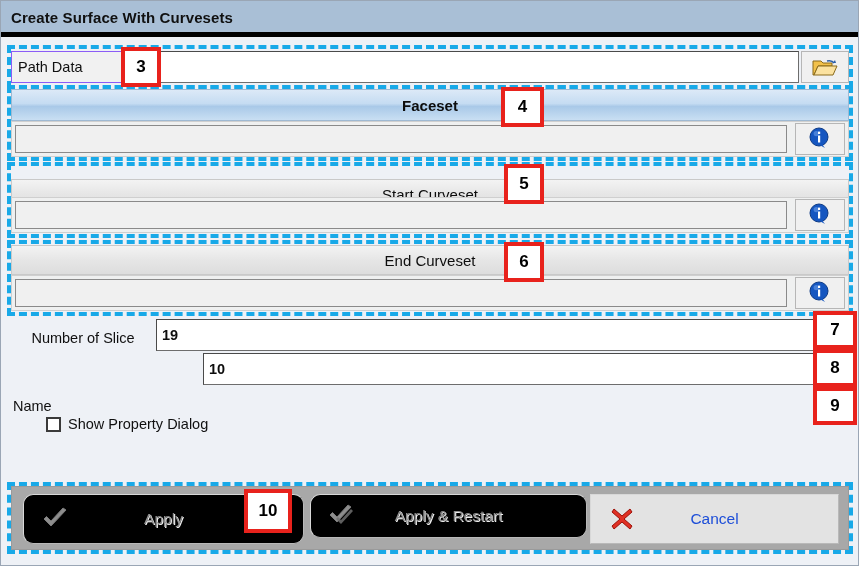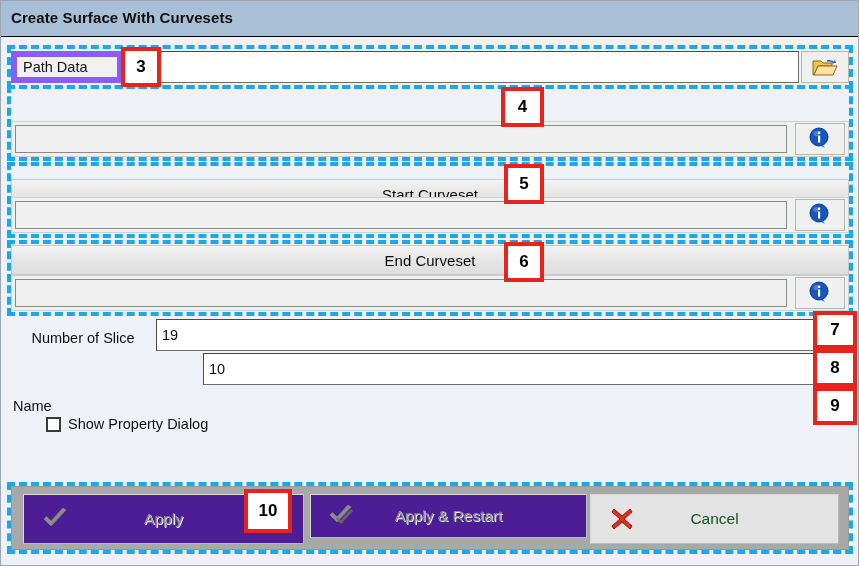--- a/index.html
+++ b/index.html
@@ -19,21 +19,21 @@
     border: 1px solid #9aa6b5;
     box-sizing: border-box;
   }
 
   
   .titlebar {
     position: absolute;
     left: 0; top: 0;
     width: 859px; height: 36px;
     background: #a9bfd6;
-    border-bottom: 1px solid #000000;
+    border-bottom: 5px solid #000000;
     box-sizing: border-box;
   }
   .titlebar .title {
     position: absolute;
     left: 10px; top: 8px;
     font-size: 15px;
     font-weight: bold;
     color: #101010;
     letter-spacing: 0.1px;
   }
@@ -53,38 +53,39 @@
     box-sizing: border-box;
     white-space: nowrap;
   }
   .fieldbox {
     position: absolute;
     box-sizing: border-box;
     background: #ffffff;
     border: 1px solid #6d6d6d;
     border-top-color: #4a4a4a;
     border-left-color: #4a4a4a;
+    font-weight: bold;
   }
   .fieldbox.readonly {
     background: #f0f0f0;
     border: 1px solid #8a8a8a;
   }
   .fieldtext {
     position: absolute;
     left: 5px; top: 50%;
     transform: translateY(-50%);
     font-size: 14.5px;
     color: #0d0d0d;
     white-space: nowrap;
   }
   .graylabel {
     position: absolute;
     box-sizing: border-box;
     background: #f1f1f1;
-    border: 6px solid #8b5cf6;
+    border: 1px solid #8b5cf6;
     display: flex;
     align-items: center;
   }
   .graylabel span {
     padding-left: 6px;
     font-size: 14.5px;
     color: #101010;
     white-space: nowrap;
   }
 
@@ -157,21 +158,22 @@
   .bbtn {
     position: absolute;
     box-sizing: border-box;
     display: flex;
     align-items: center;
     border: 1px solid #b9b9b9;
     border-top-color: #d8d8d8;
     border-left-color: #d8d8d8;
   }
   .bbtn.disabled {
-    background: #4c1d95;
+    background: #000000;
+    border-radius: 10px;
   }
   .bbtn.enabled {
     background: #e3e3e3;
   }
   .bbtn .bicon {
     position: absolute;
     left: 18px; top: 50%;
     transform: translateY(-50%);
     width: 26px; height: 26px;
     display: flex; align-items: center; justify-content: center;
@@ -181,21 +183,21 @@
     left: 0; right: 0;
     text-align: center;
     font-size: 15.5px;
     white-space: nowrap;
   }
   .bbtn.disabled .btext {
     color: #8f8f8f;
     text-shadow: 1px 1px 0 #efefef;
   }
   .bbtn.enabled .btext {
-    color: #14532d;
+    color: #1d4ed8;
   }
 
   
   .callout {
     position: absolute;
     box-sizing: border-box;
     background: #ffffff;
     border: 4px solid #e8221c;
     display: flex;
     align-items: center;
@@ -224,20 +226,23 @@
   <div class="iconbtn" style="left:800px; top:50px; width:48px; height:32px;">
     <svg width="26" height="22" viewBox="0 0 26 22">
       <path d="M1 5 H9 L11 7 H20 V10 H6 L2 19 H1 Z" fill="#f2c14a" stroke="#8a6a1a" stroke-width="1"></path>
       <path d="M6 10 H25 L21 19 H2 Z" fill="#fbe2a0" stroke="#8a6a1a" stroke-width="1"></path>
       <path d="M15 5 q5 -1 7 2" fill="none" stroke="#2b5ea8" stroke-width="1.6"></path>
       <path d="M23 4 l1 3 l-3.2 0 z" fill="#2b5ea8"></path>
     </svg>
   </div>
   <div class="dashed" style="left:6px; top:44px; width:846px; height:44px;"></div>
 
+  <div class="sechdr blue" style="left:10px; top:88px; width:838px; height:32px;">
+    <span>Faceset</span>
+  </div>
   <div class="subpanel" style="left:10px; top:120px; width:838px; height:36px;"></div>
   <div class="fieldbox readonly" style="left:14px; top:124px; width:772px; height:28px;">
     <div class="fieldtext"></div>
   </div>
   <div class="iconbtn" style="left:794px; top:122px; width:50px; height:32px;">
     <svg width="24" height="24" viewBox="0 0 24 24">
       <circle cx="11" cy="10" r="9" fill="#1556c0" stroke="#0c3a85" stroke-width="1"></circle>
       <circle cx="8.2" cy="6.6" r="2.6" fill="#5b90e0" opacity="0.75"></circle>
       <path d="M13 16 L17 21 L12.5 18.5 Z" fill="#1556c0"></path>
       <rect x="10" y="8.5" width="2.2" height="7" fill="#ffffff"></rect>

